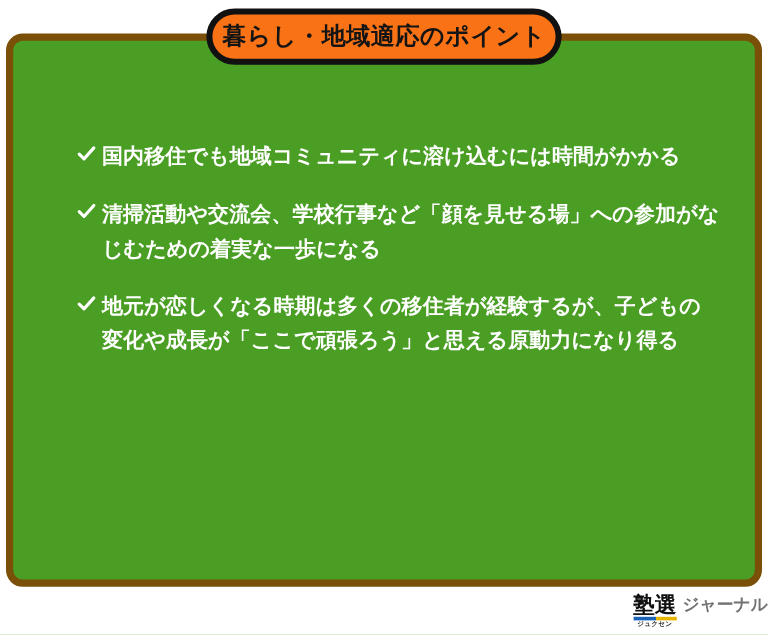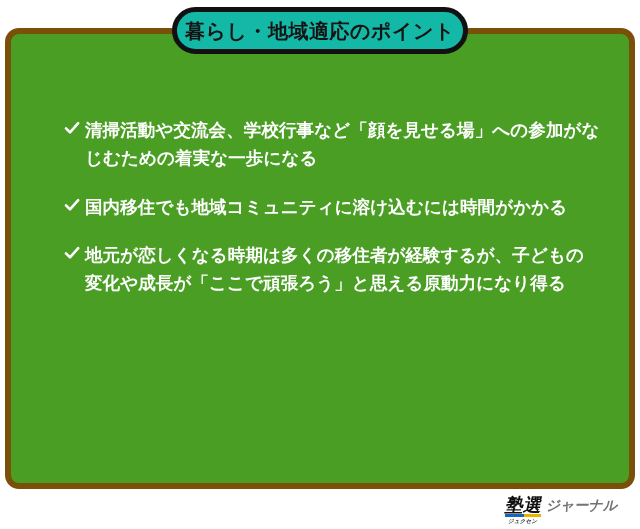--- a/index.html
+++ b/index.html
@@ -36,21 +36,21 @@
     box-sizing: border-box;
   }
 
   
   .title-pill {
     position: absolute;
     left: 172px;
     top: 7px;
     width: 296px;
     height: 47px;
-    background: #14b8a6;
+    background: #f97316;
     border: 5px solid #111111;
     border-radius: 26px;
     box-sizing: border-box;
     display: flex;
     align-items: center;
     justify-content: center;
     z-index: 5;
   }
   .title-text {
     font-size: 20px;
@@ -87,26 +87,25 @@
     top: 3px;
     width: 18px;
     height: 18px;
     display: block;
   }
   .check-icon svg { display: block; }
 
   
   .logo {
     position: absolute;
-    right: 23px;
+    right: 0;
     bottom: 8px;
     display: flex;
-    align-items: flex-end;
+    align-items: flex-start;
     gap: 5px;
-    font-style: italic;
   }
   .logo-mark {
     position: relative;
     display: inline-block;
     padding-bottom: 7px;
   }
   .logo-kanji {
     font-family: "DejaVu Sans", "Liberation Sans", sans-serif;
     font-size: 18px;
     font-weight: bold;
@@ -145,39 +144,39 @@
   }
 </style>
 </head>
 <body>
 
 <div id="slide">
 
   <div class="card">
 
     <div class="bullets">
+
+      <div class="bullet">
+        <span class="check-icon">
+          <svg width="18" height="18" viewBox="0 0 18 18" aria-hidden="true">
+            <path d="M3 9.4 L7 13.4 L15.2 4.2" fill="none" stroke="#ffffff" stroke-width="2.6" stroke-linecap="round" stroke-linejoin="round"></path>
+          </svg>
+        </span>
+        <span>国内移住でも地域コミュニティに溶け込むには時間がかかる</span>
+      </div>
 
       <div class="bullet">
         <span class="check-icon">
           <svg width="18" height="18" viewBox="0 0 18 18" aria-hidden="true">
             <path d="M3 9.4 L7 13.4 L15.2 4.2" fill="none" stroke="#ffffff" stroke-width="2.6" stroke-linecap="round" stroke-linejoin="round"></path>
           </svg>
         </span>
         <span>清掃活動や交流会、学校行事など「顔を見せる場」への参加がなじむための着実な一歩になる</span>
       </div>
 
-      <div class="bullet">
-        <span class="check-icon">
-          <svg width="18" height="18" viewBox="0 0 18 18" aria-hidden="true">
-            <path d="M3 9.4 L7 13.4 L15.2 4.2" fill="none" stroke="#ffffff" stroke-width="2.6" stroke-linecap="round" stroke-linejoin="round"></path>
-          </svg>
-        </span>
-        <span>国内移住でも地域コミュニティに溶け込むには時間がかかる</span>
-      </div>
-
 
       <div class="bullet">
         <span class="check-icon">
           <svg width="18" height="18" viewBox="0 0 18 18" aria-hidden="true">
             <path d="M3 9.4 L7 13.4 L15.2 4.2" fill="none" stroke="#ffffff" stroke-width="2.6" stroke-linecap="round" stroke-linejoin="round"></path>
           </svg>
         </span>
         <span>地元が恋しくなる時期は多くの移住者が経験するが、子どもの変化や成長が「ここで頑張ろう」と思える原動力になり得る</span>
       </div>
 

